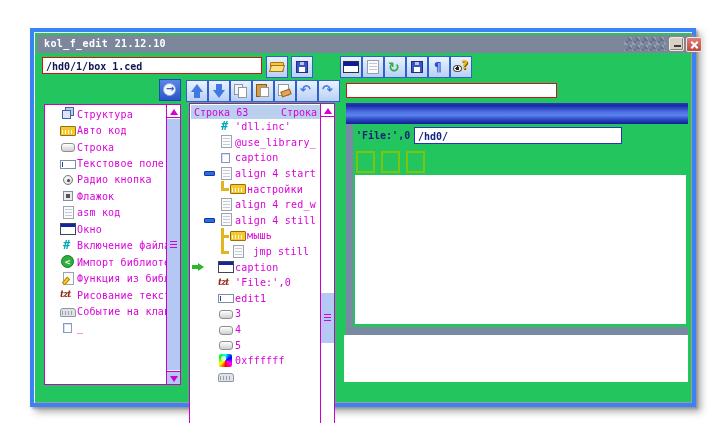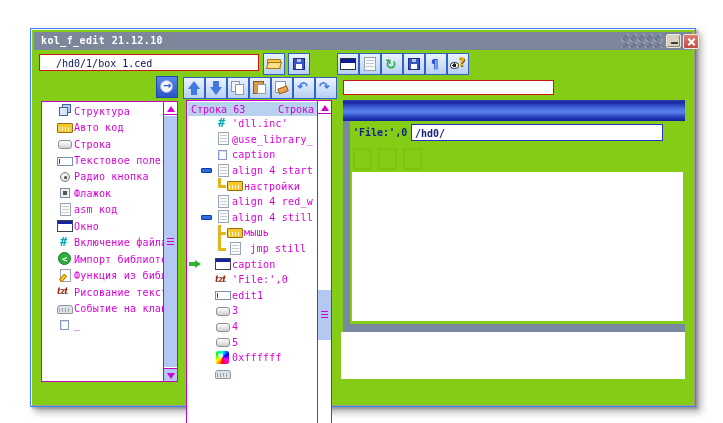--- a/index.html
+++ b/index.html
@@ -1,40 +1,40 @@
 <!DOCTYPE html>
 <html><head>
 <meta charset="utf-8">
 <style>
   *{margin:0;padding:0;box-sizing:border-box}
   html,body{width:723px;height:423px;background:#fff;overflow:hidden;
     font-family:"DejaVu Sans Mono",monospace}
   .abs{position:absolute}
 
   
-  #win{position:absolute;left:30px;top:28px;width:666px;height:379px;background:#84cc16;
-    border:1px solid #3b82f6;
+  #win{position:absolute;left:30px;top:28px;width:666px;height:379px;background:#22c55e;
+    border:4px solid #3b82f6;
     box-shadow:inset 1px 1px 0 #f7f3ea,inset -1px -1px 0 #a39c8e,5px 5px 7px rgba(110,110,110,.55),2px 2px 2px rgba(90,90,90,.4)}
   #titlebar{position:absolute;left:3px;top:3px;width:658px;height:18px;background:#7c879b}
   #title{position:absolute;left:7px;top:0;line-height:18px;color:#fff;font-weight:bold;font-size:10px;letter-spacing:.4px}
   #checker{position:absolute;left:587px;top:2px;width:42px;height:14px;
     background-image:linear-gradient(45deg,#929cb0 25%,transparent 25% 75%,#929cb0 75%),
                      linear-gradient(45deg,#67738b 25%,transparent 25% 75%,#67738b 75%);
     background-position:0 0,4px 4px;background-size:8px 8px}
   #minbtn{position:absolute;left:632px;top:2px;width:15px;height:14px;background:#d8d1c3;
     border:1px solid #efe9dc;box-shadow:inset -1px -1px 0 #8a8376;border-radius:2px}
   #minbtn::before{content:"";position:absolute;left:4px;bottom:3px;width:7px;height:2px;background:#3c3c3c}
   #closebtn{position:absolute;left:649px;top:2px;width:16px;height:15px;border-radius:2px;
     background:linear-gradient(#dc8078,#c24a42);border:1px solid #efe9dc}
   #closebtn::before,#closebtn::after{content:"";position:absolute;left:3px;top:6px;width:9px;height:2px;background:#fff}
   #closebtn::before{transform:rotate(45deg)}#closebtn::after{transform:rotate(-45deg)}
 
   
   input{font-family:"DejaVu Sans Mono",monospace;outline:none}
-  .redfield{border:1px solid #cf1414;background:#fff;color:#0d1650;font-size:10px;font-weight:normal;padding:1px 16px 0}
+  .redfield{border:1px solid #cf1414;background:#fff;color:#0d1650;font-size:10px;font-weight:bold;padding:1px 3px 0}
   #pathfield{left:8px;top:25px;width:220px;height:17px}
   #searchfield{left:312px;top:51px;width:211px;height:15px}
 
   
   .tbtn{width:22px;height:22px;background:linear-gradient(#eaf2fe,#b9d0f4);border:1px solid #2e62c8;
     display:flex;align-items:center;justify-content:center;flex:0 0 22px}
   .tbar{position:absolute;display:flex}
   #openbtn{position:absolute;left:232px;top:24px}
   #savebtn{position:absolute;left:257px;top:24px}
   #viewbar{left:306px;top:24px}
@@ -149,21 +149,21 @@
     background:repeating-linear-gradient(#d400d4 0 1px,transparent 1px 3px)}
   #pal-thumb{top:14px;bottom:14px}
   #tree-thumb{top:189px;height:50px}
 
   
   #pv-titlebar{position:absolute;left:312px;top:71px;width:342px;height:21px;
     background:linear-gradient(180deg,#2b3bb4 0%,#1a2aa6 12%,#4a70e2 42%,#5b82ec 58%,#2c4ac4 78%,#111d96 100%)}
   #pv-frameleft{position:absolute;left:312px;top:92px;width:7px;height:211px;background:#7a89a2}
   #pv-framebottom{position:absolute;left:312px;top:295px;width:342px;height:8px;background:#7a89a2}
   #pv-filelabel{position:absolute;left:322px;top:98px;font-size:10px;font-weight:bold;color:#16247e;white-space:pre}
-  #pv-input{position:absolute;left:380px;top:95px;width:252px;height:17px;border:1px solid #2733c0;
+  #pv-input{position:absolute;left:380px;top:95px;width:208px;height:17px;border:1px solid #2733c0;
     background:#fff;color:#16247e;font-size:10px;font-weight:bold;padding:1px 3px 0}
   .pv-greenbtn{position:absolute;top:119px;width:19px;height:22px;border:2px solid #7cc40e;background:transparent}
   #pv-listbox{position:absolute;left:321px;top:143px;width:331px;height:149px;background:#fff}
   #pv-bottompanel{position:absolute;left:310px;top:303px;width:344px;height:47px;background:#fff}
 </style>
 </head>
 <body>
 
 <div id="win">
 

